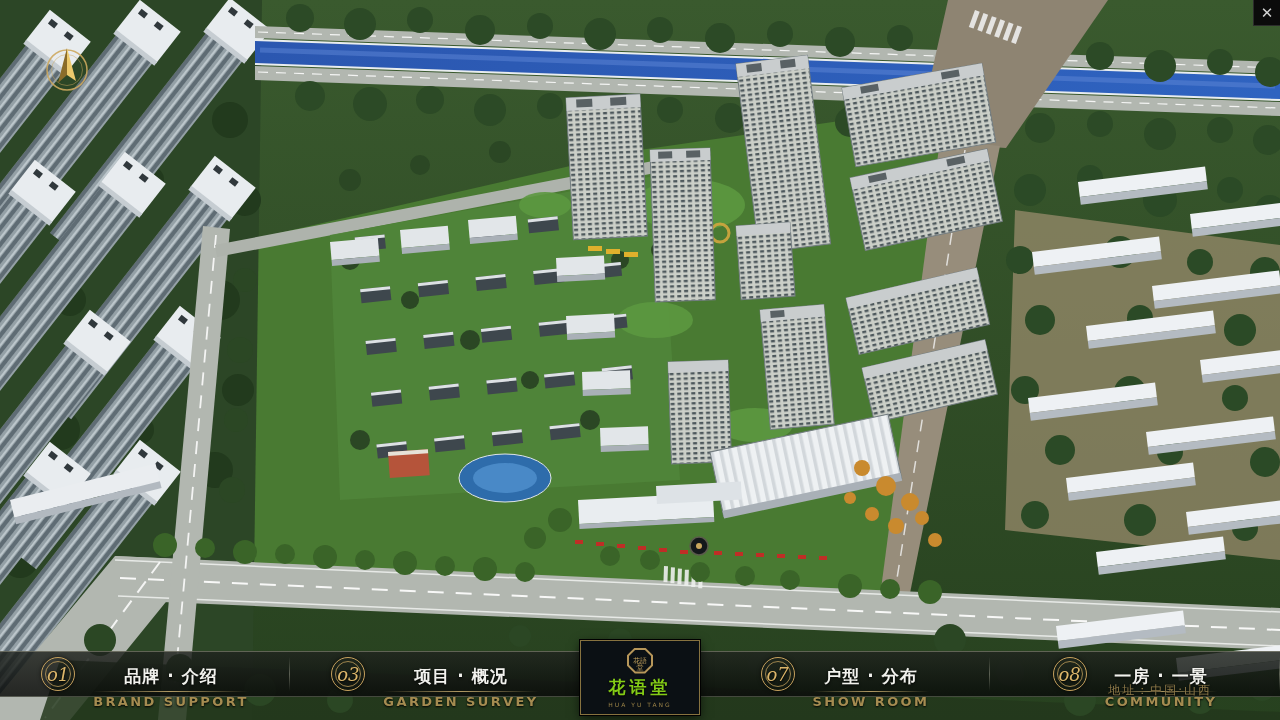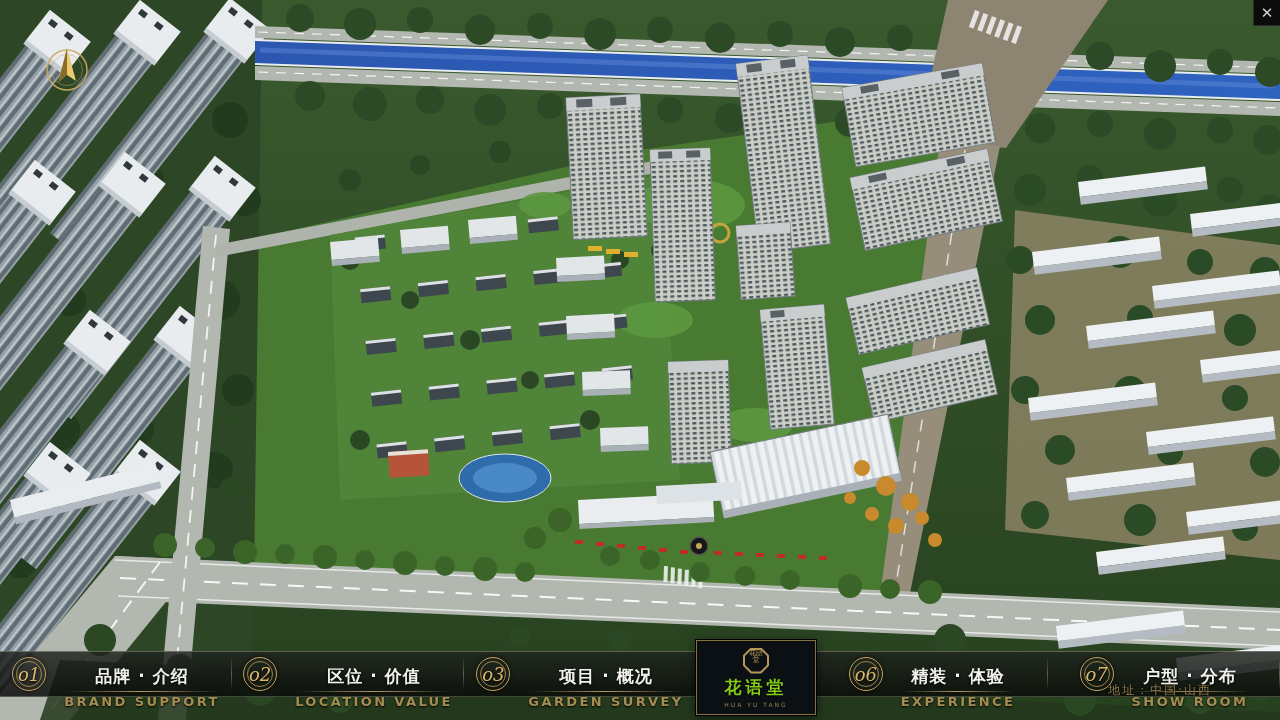--- a/index.html
+++ b/index.html
@@ -39,21 +39,21 @@
     text-shadow:0 1px 2px #000;font-weight:bold;}
 
   
   .logo-panel{flex:0 0 118px;height:73px;align-self:flex-start;margin-top:-12px;
     background:#0b1014;border:1px solid #87723f;box-shadow:0 0 0 1px #000,0 3px 10px rgba(0,0,0,.65);
     display:flex;flex-direction:column;align-items:center;justify-content:center;gap:2px;
     position:relative;z-index:21;cursor:pointer;}
   .seal{width:26px;height:26px;clip-path:polygon(30% 0,70% 0,100% 30%,100% 70%,70% 100%,30% 100%,0 70%,0 30%);
     background:#b7975a;display:flex;align-items:center;justify-content:center;flex:0 0 auto;}
   .seal-inner{width:22px;height:22px;clip-path:polygon(30% 0,70% 0,100% 30%,100% 70%,70% 100%,30% 100%,0 70%,0 30%);
-    background:#0b1014;display:flex;align-items:flex-start;justify-content:center;}
+    background:#0b1014;display:flex;align-items:flex-end;justify-content:center;}
   .seal-inner span{font-size:7px;line-height:7px;color:#c9a65f;width:15px;text-align:center;}
   .logo-title{font-family:"DejaVu Serif","Liberation Serif",serif;font-size:17px;font-weight:700;
     color:#84cc16;letter-spacing:4px;text-shadow:0 1px 2px #000;}
   .logo-sub{font-size:6px;letter-spacing:2px;color:#9b8347;}
 
   
   .address{position:absolute;right:68px;bottom:21px;font-size:12px;color:#8f7a49;
     letter-spacing:2px;z-index:22;text-shadow:0 1px 2px rgba(0,0,0,.8);}
 </style>
 </head>
@@ -499,30 +499,20 @@
       <div class="badge">
           <span>o1</span>
         </div>
       <div class="labels">
         <div class="zh">品牌 · 介绍</div>
         <div class="rule"></div>
         <div class="en">BRAND SUPPORT</div>
       </div>
     </div>
 
-    <div class="nav-item">
-      <div class="badge">
-          <span>o2</span>
-        </div>
-      <div class="labels">
-        <div class="zh">区位 · 价值</div>
-        <div class="rule"></div>
-        <div class="en">LOCATION VALUE</div>
-      </div>
-    </div>
 
     <div class="nav-item">
       <div class="badge">
           <span>o3</span>
         </div>
       <div class="labels">
         <div class="zh">项目 · 概况</div>
         <div class="rule"></div>
         <div class="en">GARDEN SURVEY</div>
       </div>
@@ -533,38 +523,38 @@
       <div class="seal">
         <div class="seal-inner">
           <span>花語堂</span>
         </div>
       </div>
       <div class="logo-title">花语堂</div>
       <div class="logo-sub">HUA YU TANG</div>
     </div>
 
 
-    <div class="nav-item">
-      <div class="badge">
-          <span>o6</span>
-        </div>
-      <div class="labels">
-        <div class="zh">精装 · 体验</div>
-        <div class="rule"></div>
-        <div class="en">EXPERIENCE</div>
-      </div>
-    </div>
 
     <div class="nav-item">
       <div class="badge">
           <span>o7</span>
         </div>
       <div class="labels">
         <div class="zh">户型 · 分布</div>
         <div class="rule"></div>
         <div class="en">SHOW ROOM</div>
       </div>
     </div>
 
+    <div class="nav-item">
+      <div class="badge">
+          <span>o8</span>
+        </div>
+      <div class="labels">
+        <div class="zh">一房 · 一景</div>
+        <div class="rule"></div>
+        <div class="en">COMMUNITY</div>
+      </div>
+    </div>
   </div>
 
   <div class="address">地址：中国·山西</div>
 </div>
 
 </body></html>

